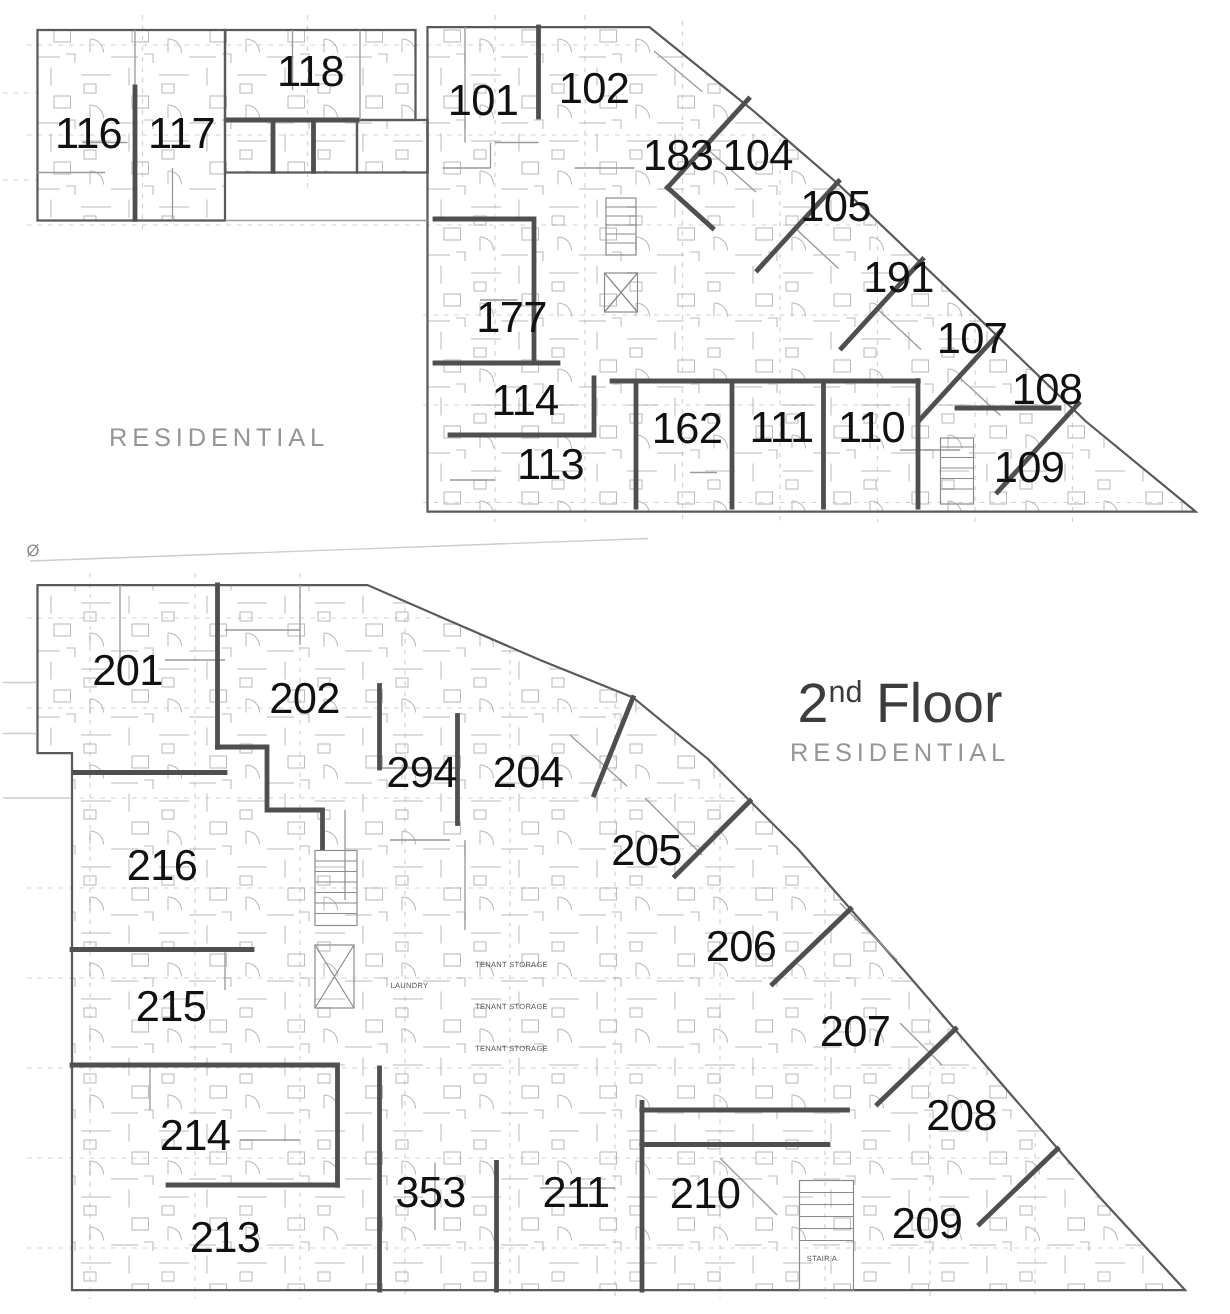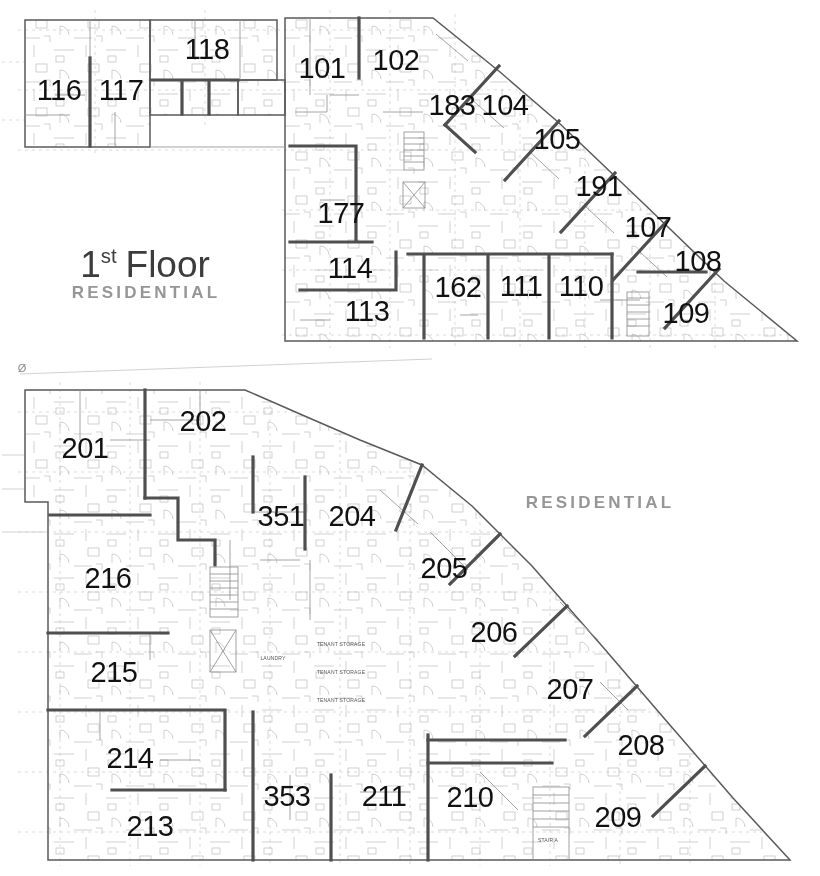--- a/index.html
+++ b/index.html
@@ -14,21 +14,21 @@
     letter-spacing:-0.5px;line-height:1;
   }
   .floor-title{
     position:absolute;transform:translate(-50%,-50%);
     font-size:37px;font-weight:300;color:#3c3c3c;white-space:nowrap;line-height:1;
   }
   .floor-title sup{font-size:0.55em;}
   .floor-title .word{margin-left:9px;}
   .floor-sub{
     position:absolute;transform:translate(-50%,-50%);
-    font-size:17px;font-weight:700;color:#969696;letter-spacing:3.2px;
+    font-size:17px;font-weight:400;color:#969696;letter-spacing:3.2px;
     white-space:nowrap;line-height:1;
   }
   .tiny{
     position:absolute;transform:translate(-50%,-50%);
     font-size:5px;color:#555555;letter-spacing:0.2px;white-space:nowrap;line-height:1;
   }
   .dia{
     position:absolute;transform:translate(-50%,-50%);
     font-size:11px;color:#8a8a8a;line-height:1;
   }
@@ -153,23 +153,20 @@
         <rect x="210" y="567" width="28" height="50"></rect>
         <path d="M210,574 h28 M210,581 h28 M210,588 h28 M210,595 h28 M210,602 h28 M210,609 h28"></path>
         <rect x="210" y="630" width="26" height="42"></rect>
         <path d="M210,630 L236,672 M236,630 L210,672"></path>
         <rect x="533" y="787" width="36" height="73"></rect>
         <path d="M533,795 h36 M533,803 h36 M533,811 h36 M533,819 h36 M533,827 h36"></path>
       </g>
     </g>
   </svg>
 
-  <div class="floor-title" style="left:145px;top:264px">
-    <span>1</span><sup>st</sup><span class="word">Floor</span>
-  </div>
   <div class="floor-sub" style="left:146px;top:292px">RESIDENTIAL</div>
 
   <div class="unit" style="left:322px;top:68px">101</div>
   <div class="unit" style="left:396px;top:60px">102</div>
   <div class="unit" style="left:452px;top:105px">183</div>
   <div class="unit" style="left:505px;top:105px">104</div>
   <div class="unit" style="left:557px;top:139px">105</div>
   <div class="unit" style="left:599px;top:186px">191</div>
   <div class="unit" style="left:648px;top:227px">107</div>
   <div class="unit" style="left:698px;top:261px">108</div>
@@ -177,27 +174,30 @@
   <div class="unit" style="left:581px;top:286px">110</div>
   <div class="unit" style="left:521px;top:286px">111</div>
   <div class="unit" style="left:458px;top:287px">162</div>
   <div class="unit" style="left:367px;top:311px">113</div>
   <div class="unit" style="left:350px;top:268px">114</div>
   <div class="unit" style="left:341px;top:213px">177</div>
   <div class="unit" style="left:59px;top:90px">116</div>
   <div class="unit" style="left:121px;top:90px">117</div>
   <div class="unit" style="left:207px;top:49px">118</div>
 
+  <div class="floor-title" style="left:600px;top:469px">
+    <span>2</span><sup>nd</sup><span class="word">Floor</span>
+  </div>
   <div class="floor-sub" style="left:600px;top:502px">RESIDENTIAL</div>
 
   <div class="unit" style="left:85px;top:448px">201</div>
-  <div class="unit" style="left:203px;top:421px">202</div>
-  <div class="unit" style="left:281px;top:516px">351</div>
+  <div class="unit" style="left:203px;top:467px">202</div>
+  <div class="unit" style="left:281px;top:516px">294</div>
   <div class="unit" style="left:352px;top:516px">204</div>
-  <div class="unit" style="left:444px;top:568px">205</div>
+  <div class="unit" style="left:431px;top:568px">205</div>
   <div class="unit" style="left:494px;top:632px">206</div>
   <div class="unit" style="left:570px;top:689px">207</div>
   <div class="unit" style="left:641px;top:745px">208</div>
   <div class="unit" style="left:618px;top:817px">209</div>
   <div class="unit" style="left:470px;top:797px">210</div>
   <div class="unit" style="left:384px;top:796px">211</div>
   <div class="unit" style="left:287px;top:796px">353</div>
   <div class="unit" style="left:150px;top:826px">213</div>
   <div class="unit" style="left:130px;top:758px">214</div>
   <div class="unit" style="left:114px;top:672px">215</div>

